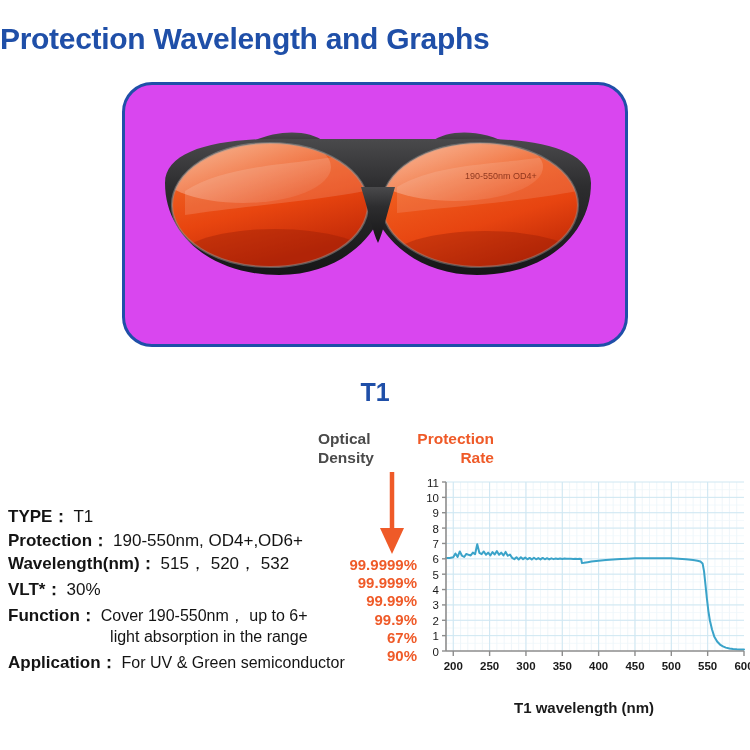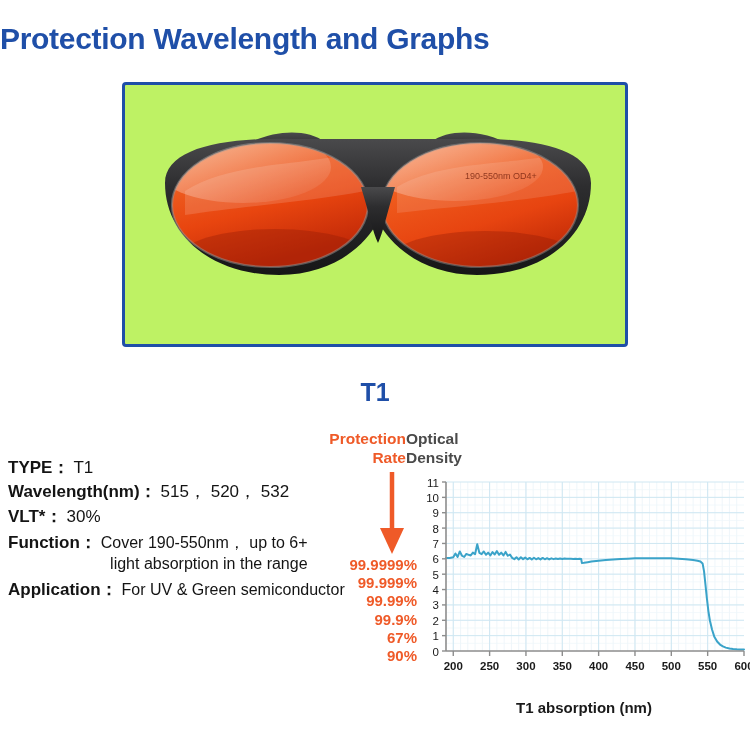--- a/index.html
+++ b/index.html
@@ -20,23 +20,23 @@
     letter-spacing:-0.3px;
     font-family:"Liberation Sans","DejaVu Sans",sans-serif;
   }
 
   
   #product-card{
     position:absolute;left:122px;top:82px;width:506px;height:330px;
   }
   #card-photo{
     position:absolute;left:0;top:0;width:506px;height:265px;
-    background:#bef264;
+    background:#d946ef;
     border:3px solid #1f4fa8;
-    border-radius:4px;
+    border-radius:30px;
     box-sizing:border-box;
     overflow:hidden;
     text-align:center;
   }
   #glasses-svg{position:absolute;left:0;top:2px;width:506px;height:200px;}
   #model-label{
     position:absolute;left:0;top:296px;width:506px;text-align:center;
     font-size:25px;font-weight:bold;color:#1f4fa8;
   }
   #wavelength-banner{
@@ -44,21 +44,21 @@
     background:linear-gradient(100deg,#163f92 0%,#1c50ab 55%,#1d4ea3 100%);
     border-radius:10px;
     display:flex;align-items:center;justify-content:center;
   }
   #wavelength-banner span{
     color:#ffffff;font-size:38px;font-weight:bold;letter-spacing:0.5px;
   }
 
   
   #spec-list{
-    position:absolute;left:8px;top:458px;width:400px;
+    position:absolute;left:8px;top:507px;width:400px;
     font-size:17px;color:#141414;
   }
   .spec-row{display:flex;align-items:flex-start;margin-bottom:5px;line-height:1.22;}
   .spec-key{font-weight:bold;white-space:nowrap;}
   .spec-val{font-weight:normal;margin-left:4px;}
   .spec-row.tight{margin-bottom:3px;}
   #spec-function .spec-val, #spec-application .spec-val{font-size:16px;line-height:1.3;text-align:right;}
 
   
   #legend-head{
@@ -172,20 +172,24 @@
 
   </div>
 
   <div id="spec-list">
 
     <div class="spec-row tight">
       <span class="spec-key">TYPE：</span>
       <span class="spec-val">T1</span>
     </div>
 
+    <div class="spec-row tight">
+      <span class="spec-key">Protection：</span>
+      <span class="spec-val">190-550nm, OD4+,OD6+</span>
+    </div>
 
     <div class="spec-row">
       <span class="spec-key">Wavelength(nm)：</span>
       <span class="spec-val">515， 520， 532</span>
     </div>
 
     <div class="spec-row">
       <span class="spec-key">VLT*：</span>
       <span class="spec-val">30%</span>
     </div>
@@ -200,27 +204,27 @@
 
     <div class="spec-row" id="spec-application">
       <span class="spec-key">Application：</span>
       <span class="spec-val">
         <span>For UV &amp; Green semiconductor</span><br>
       </span>
     </div>
   </div>
 
   <div id="legend-head">
+    <div id="optical-density-title">
+      <div>Optical</div>
+      <div>Density</div>
+    </div>
     <div id="protection-rate-title">
       <div>Protection</div>
       <div>Rate</div>
-    </div>
-    <div id="optical-density-title">
-      <div>Optical</div>
-      <div>Density</div>
     </div>
   </div>
 
   <svg id="down-arrow" viewBox="0 0 44 88">
     <line x1="22" y1="2" x2="22" y2="66" stroke="#ef5a28" stroke-width="4.5"></line>
     <polygon points="22,84 10,58 34,58" fill="#ef5a28"></polygon>
   </svg>
 
   <div id="rate-column">
     <div>99.9999%</div>
@@ -355,16 +359,16 @@
           <line x1="216.97560975609755" y1="175" x2="216.97560975609755" y2="180" stroke="#8d8d8d" stroke-width="1.4"></line>
           <text x="216.97560975609755" y="194" text-anchor="middle" font-size="11.5" font-weight="bold" class="tick-text">450</text>
           <line x1="253.3170731707317" y1="175" x2="253.3170731707317" y2="180" stroke="#8d8d8d" stroke-width="1.4"></line>
           <text x="253.3170731707317" y="194" text-anchor="middle" font-size="11.5" font-weight="bold" class="tick-text">500</text>
           <line x1="289.6585365853659" y1="175" x2="289.6585365853659" y2="180" stroke="#8d8d8d" stroke-width="1.4"></line>
           <text x="289.6585365853659" y="194" text-anchor="middle" font-size="11.5" font-weight="bold" class="tick-text">550</text>
           <line x1="326" y1="175" x2="326" y2="180" stroke="#8d8d8d" stroke-width="1.4"></line>
           <text x="326" y="194" text-anchor="middle" font-size="11.5" font-weight="bold" class="tick-text">600</text>
         </svg>
     </div>
-    <div id="x-axis-title">T1  absorption (nm)</div>
+    <div id="x-axis-title">T1  wavelength (nm)</div>
   </div>
 
 </div>
 
 </body></html>

